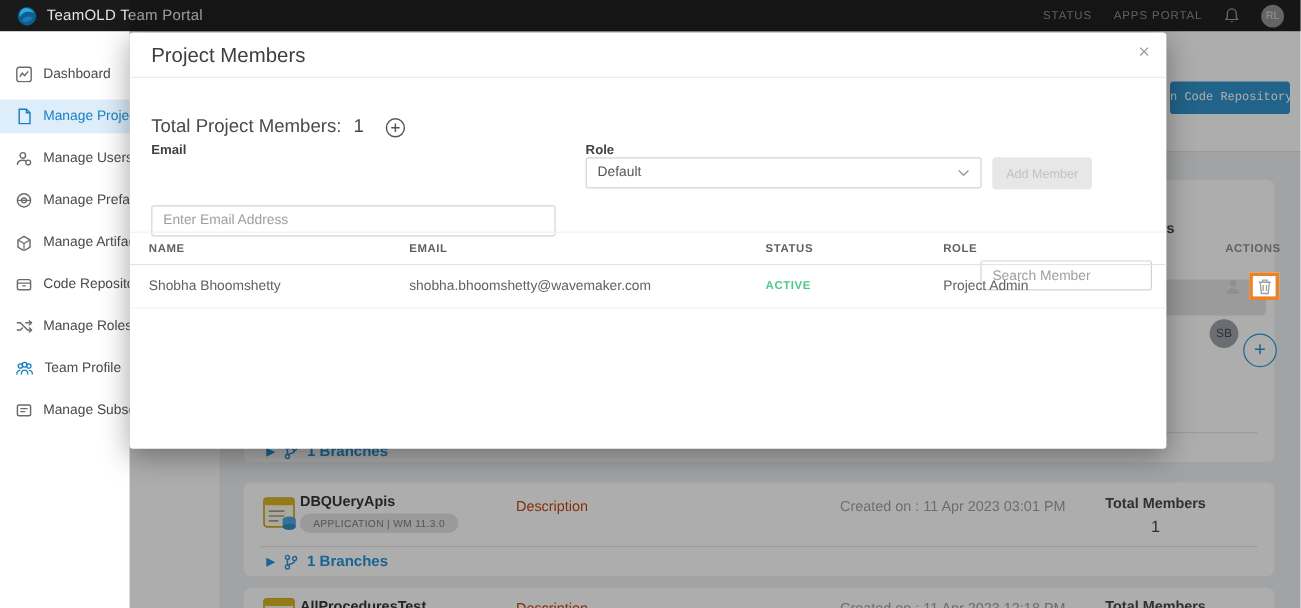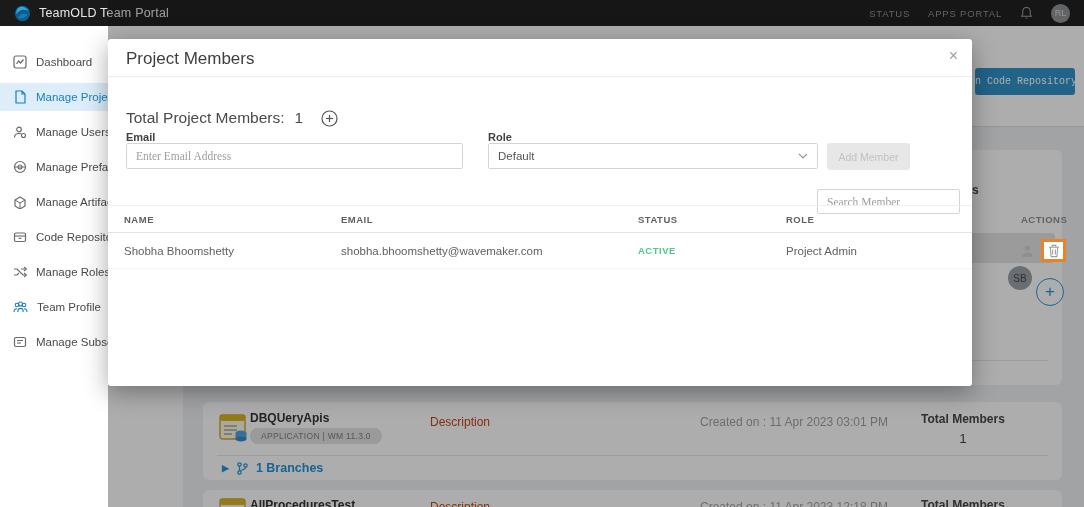--- a/index.html
+++ b/index.html
@@ -41,28 +41,28 @@
   .app-name { position:absolute; left:47px; font-size:12px; font-weight:bold; color:#2f2f2f; }
   .app-badge { position:absolute; left:47px; background:#e2e2e2; color:#7a7a7a; border-radius:9px; font-size:8.5px; letter-spacing:.3px; padding:3px 11px; white-space:nowrap; }
   .desc-label { position:absolute; left:227px; font-size:12px; font-weight:normal; color:#c2410c; }
   .created-label { position:absolute; left:497px; font-size:12px; color:#9e9e9e; }
   .app-icon { position:absolute; left:16px; }
 
   
   .overlay { position:absolute; left:108px; top:0; right:0; bottom:0; background:rgba(16,16,16,.34); z-index:40; }
 
   
-  .modal { position:absolute; left:108px; top:39px; width:864px; height:347px; background:#fff; border-radius:3px; box-shadow:0 6px 24px rgba(0,0,0,.35); z-index:50; }
+  .modal { position:absolute; left:108px; top:27px; width:864px; height:347px; background:#fff; border-radius:3px; box-shadow:0 6px 24px rgba(0,0,0,.35); z-index:50; }
   .modal-header { position:relative; height:38px; border-bottom:1px solid #ececec; }
   .modal-title { position:absolute; left:18px; top:10px; font-size:17px; color:#3f3f3f; }
   .modal-close { position:absolute; right:14px; top:8px; font-size:16px; color:#9e9e9e; cursor:pointer; }
   .total-line { position:absolute; left:18px; top:70px; font-size:15.5px; color:#4a4a4a; display:flex; align-items:center; gap:10px; }
   .add-circle { margin-left:8px; cursor:pointer; display:flex; }
   .field-label { position:absolute; font-size:11px; font-weight:bold; color:#424242; }
-  .text-input { position:absolute; height:26px; border:1px solid #d4d4d4; border-radius:2px; font-size:11.5px; color:#555; padding:0 9px; font-family:Liberation Serif, serif; outline:none; }
+  .text-input { position:absolute; height:26px; border:1px solid #d4d4d4; border-radius:2px; font-size:11.5px; color:#555; padding:0 9px; font-family:Liberation Sans, sans-serif; outline:none;margin-top:40px; }
   .text-input::placeholder { color:#9e9e9e; }
   .select-box { position:absolute; left:380px; top:104px; width:330px; height:26px; border:1px solid #d4d4d4; border-radius:2px; font-size:11.5px; color:#555; padding:0 9px; display:flex; align-items:center; justify-content:space-between; cursor:pointer; }
   .add-btn { position:absolute; left:719px; top:104px; width:83px; height:27px; background:#e7e7e7; border:none; border-radius:3px; color:#c2c2c2; font-size:10.5px; font-family:"Liberation Sans",sans-serif; }
   .member-table { position:absolute; left:0; top:166px; width:864px; }
   .t-row { display:grid; grid-template-columns:186px 266px 117px 204px 1fr; padding-left:16px; align-items:center;gap:31px; }
   .t-head { height:28px; border-top:1px solid #f0f0f0; border-bottom:1px solid #e4e4e4; font-size:9.5px; font-weight:bold; color:#616161; letter-spacing:.5px; }
   .t-data { height:36px; border-bottom:1px solid #f3f3f3; font-size:11.5px; color:#616161; }
   .status-active { font-size:9.5px; font-weight:bold; letter-spacing:.5px; color:#4fc88c; }
   .actions-cell { display:flex; align-items:center; gap:7px; }
   .trash-highlight { width:25px; height:23px; border:3px solid #e8832a; background:#fff; display:flex; align-items:center; justify-content:center; cursor:pointer; }

